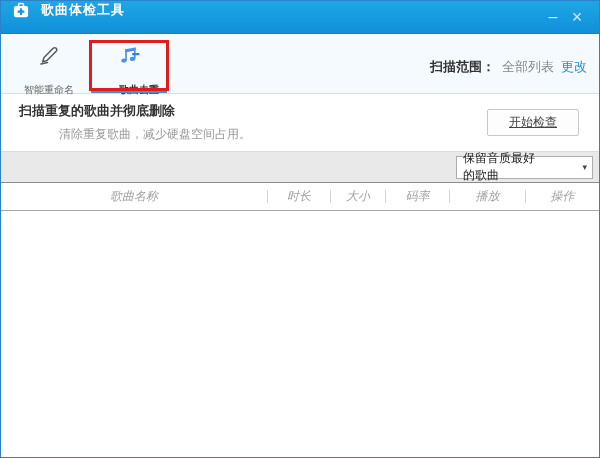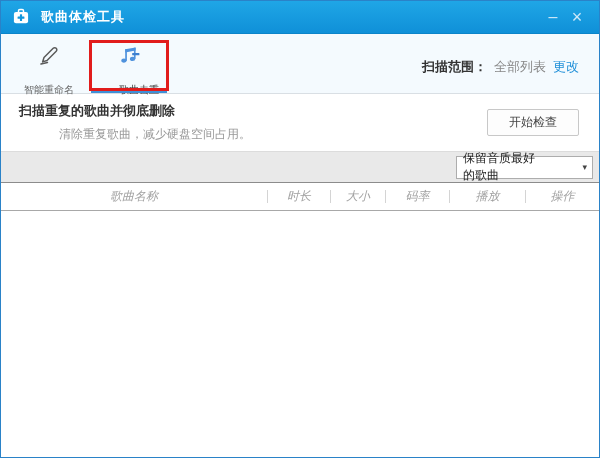--- a/index.html
+++ b/index.html
@@ -13,21 +13,21 @@
     background:#fff;
     position:relative;
     overflow:hidden;
   }
 
   
   .titlebar {
     height:33px; flex:0 0 33px;
     background:linear-gradient(#1fa6e6,#0f90d8);
     border-bottom:1px solid #0b84c9;
-    display:flex; align-items:center;
+    display:flex; 
     color:#fff;
   }
   .app-icon { width:20px; height:20px; margin:0 10px 0 10px; display:inline-flex; }
   .titlebar .title { font-size:13px; font-weight:bold; letter-spacing:1px; }
   .win-controls { margin-left:auto; display:flex; align-items:center; padding-right:10px; }
   .win-btn {
     width:24px; height:24px; text-align:center; line-height:24px;
     color:#cfe9f8; font-size:16px; cursor:pointer; user-select:none;
   }
   .win-btn.close { font-size:18px; }
@@ -40,52 +40,53 @@
     display:flex; align-items:stretch;
     padding-left:8px;
   }
   .tab {
     width:80px; position:relative;
     display:flex; flex-direction:column; align-items:center;
     padding-top:9px; cursor:pointer;
   }
   .tab-icon { width:26px; height:26px; display:flex; align-items:center; justify-content:center; }
   .tab-label { font-size:10px; color:#666; margin-top:16px; white-space:nowrap; }
-  .tab.active .tab-label { color:#333; font-weight:normal;padding-left:20px; }
+  .tab.active .tab-label { color:#333; font-weight:bold;padding-left:20px; }
   .red-box {
     position:absolute; top:6px; bottom:2px; left:0; right:0;
     border:3px solid #e11c1c; pointer-events:none;
   }
   .blue-underline {
     position:absolute; bottom:0; left:2px; right:2px; height:2px;
     background:#4090d8;
   }
   .scan-scope {
     margin-left:auto; display:flex; align-items:center;
-    padding-right:20px; gap:7px; font-size:13px; margin-top:6px;
+    padding-right:12px; gap:7px; font-size:13px; margin-top:6px;
   }
   .scope-label { color:#333; font-weight:bold; }
   .scope-value { color:#888; }
   .change-link { color:#1f8fd8; cursor:pointer; text-decoration:none; }
 
   
   .scan-section {
     height:57px; flex:0 0 57px;
     display:flex; align-items:center;
     padding:0 20px 0 18px;
     background:#fff;
   }
   .scan-title { font-size:13px; font-weight:bold; color:#333; margin-bottom:6px; }
   .scan-subtitle { font-size:12px; color:#999;margin-left:40px; }
   .start-btn {
     margin-left:auto;
     width:92px; height:27px;
     background:#fdfdfd; border:1px solid #c8c8c8; border-radius:2px;
     font-size:12px; color:#444; cursor:pointer;
     font-family:inherit;
+    text-decoration:underline;
   }
 
   
   .options-bar {
     height:32px; flex:0 0 32px;
     background:#e9e9e9;
     border-top:1px solid #dcdcdc;
     border-bottom:1px solid #8c8c8c;
     display:flex; align-items:center; justify-content:flex-end;
     padding-right:6px;

